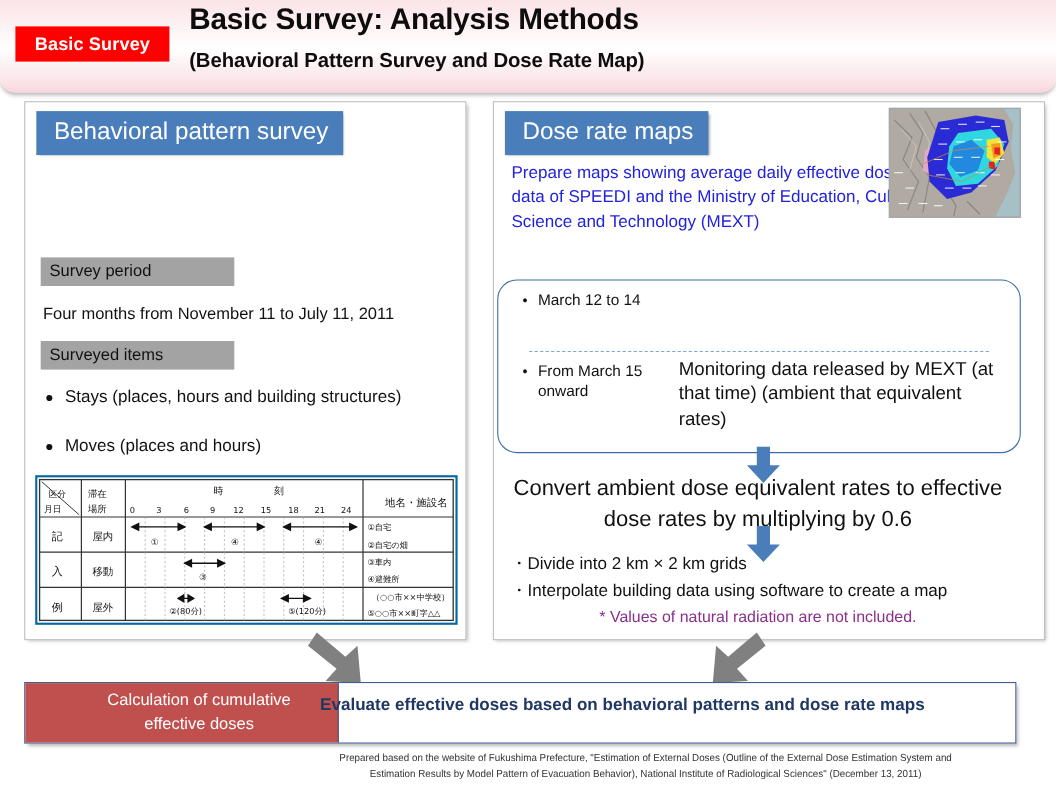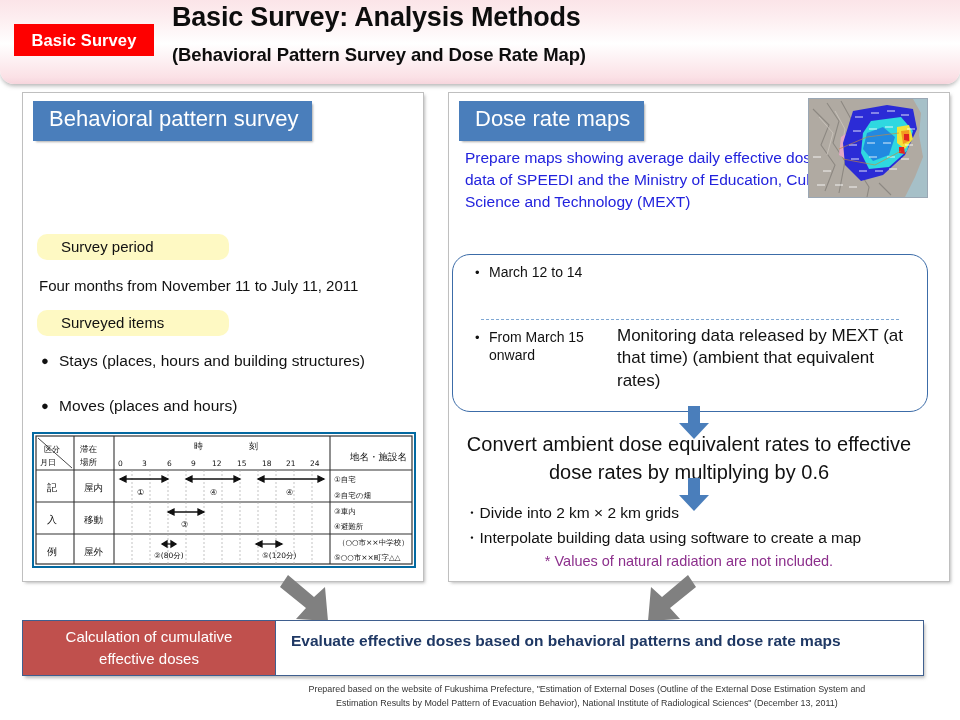--- a/index.html
+++ b/index.html
@@ -80,26 +80,25 @@
 
   .blue-text {
     position: absolute;
     color: #2222dd;
     font-size: 15.5px;
     line-height: 1.42;
   }
 
   .grey-label {
     position: absolute;
-    background: #fef9c3;
+    background: #a3a3a3;
     color: #111;
     font-size: 15px;
-    padding: 4px 10px 5px 24px;
+    padding: 4px 10px 5px 8px;
     white-space: nowrap;
-    border-radius: 10px;
   }
   .plain-text {
     position: absolute;
     color: #111;
     font-size: 15px;
     line-height: 1.4;
   }
 
   .bullet-row {
     position: absolute;
@@ -206,20 +205,21 @@
     position: absolute;
     left: 0; top: 0;
     width: 252px; height: 54px;
     background: #c0504d;
     color: #ffffff;
     font-size: 15px;
     display: flex; flex-direction: column;
     align-items: center; justify-content: center;
     line-height: 1.5;
     border-right: 1px solid #3f5f8f;
+    padding-left: 32px;
   }
   #bottom-text {
     position: absolute;
     left: 268px; top: 8px;
     width: 620px;
     color: #1f3864;
     font-size: 15.5px;
     font-weight: bold;
     line-height: 1.55;
   }

